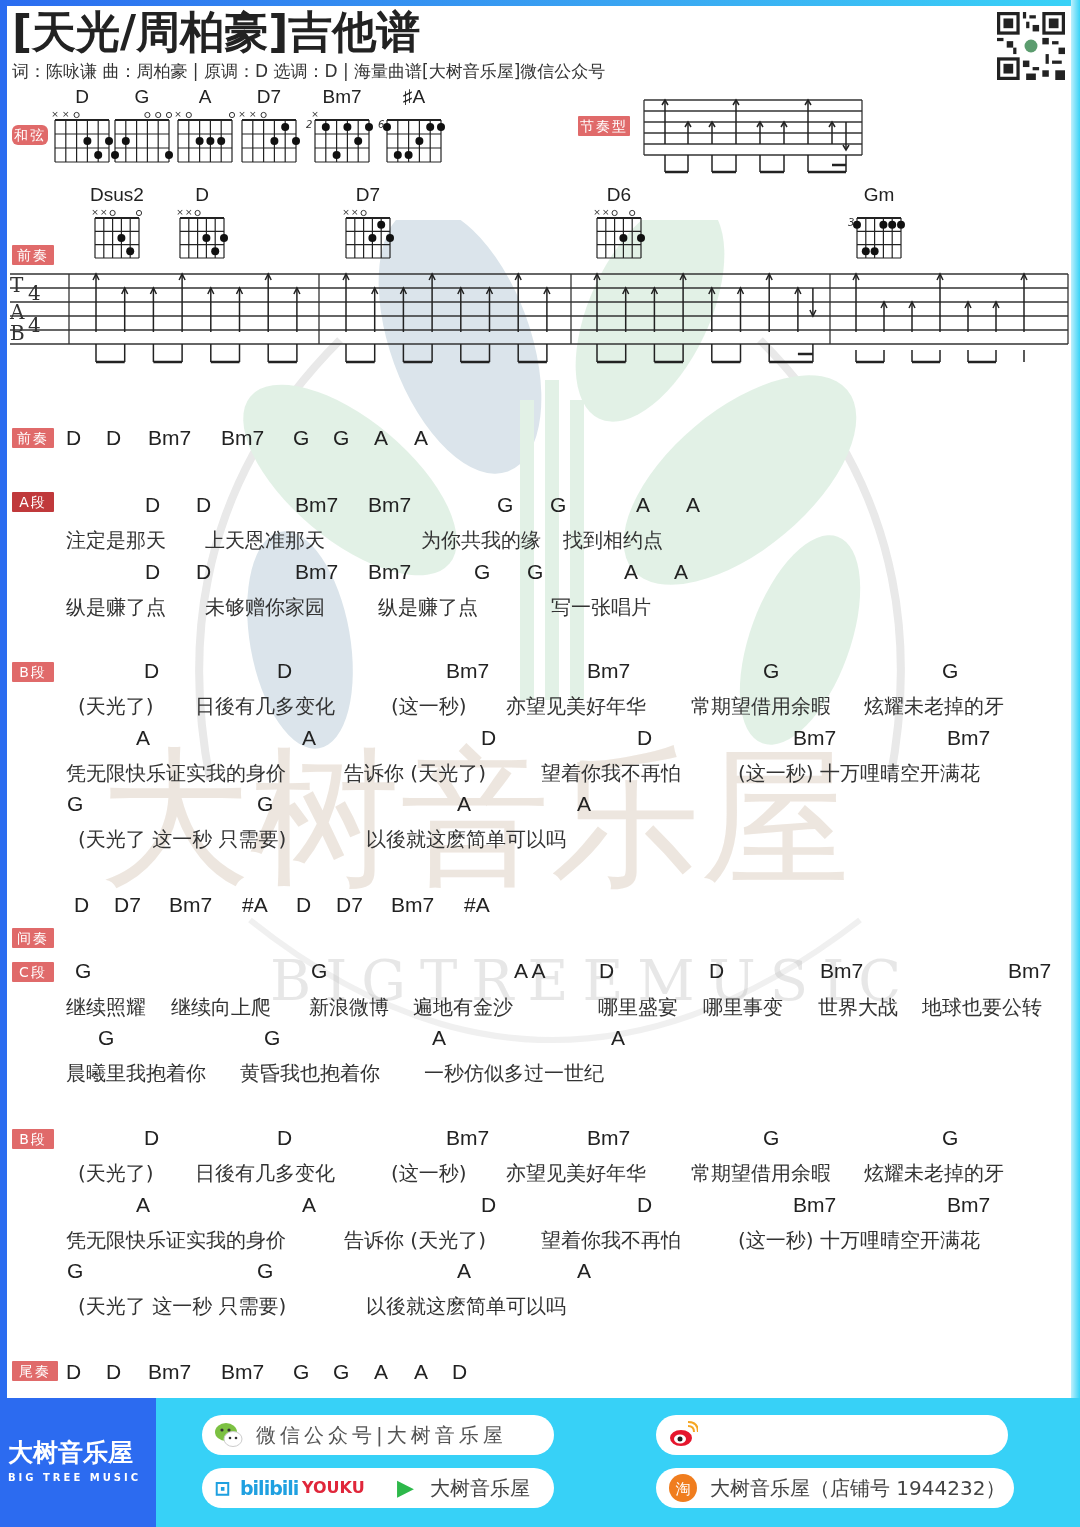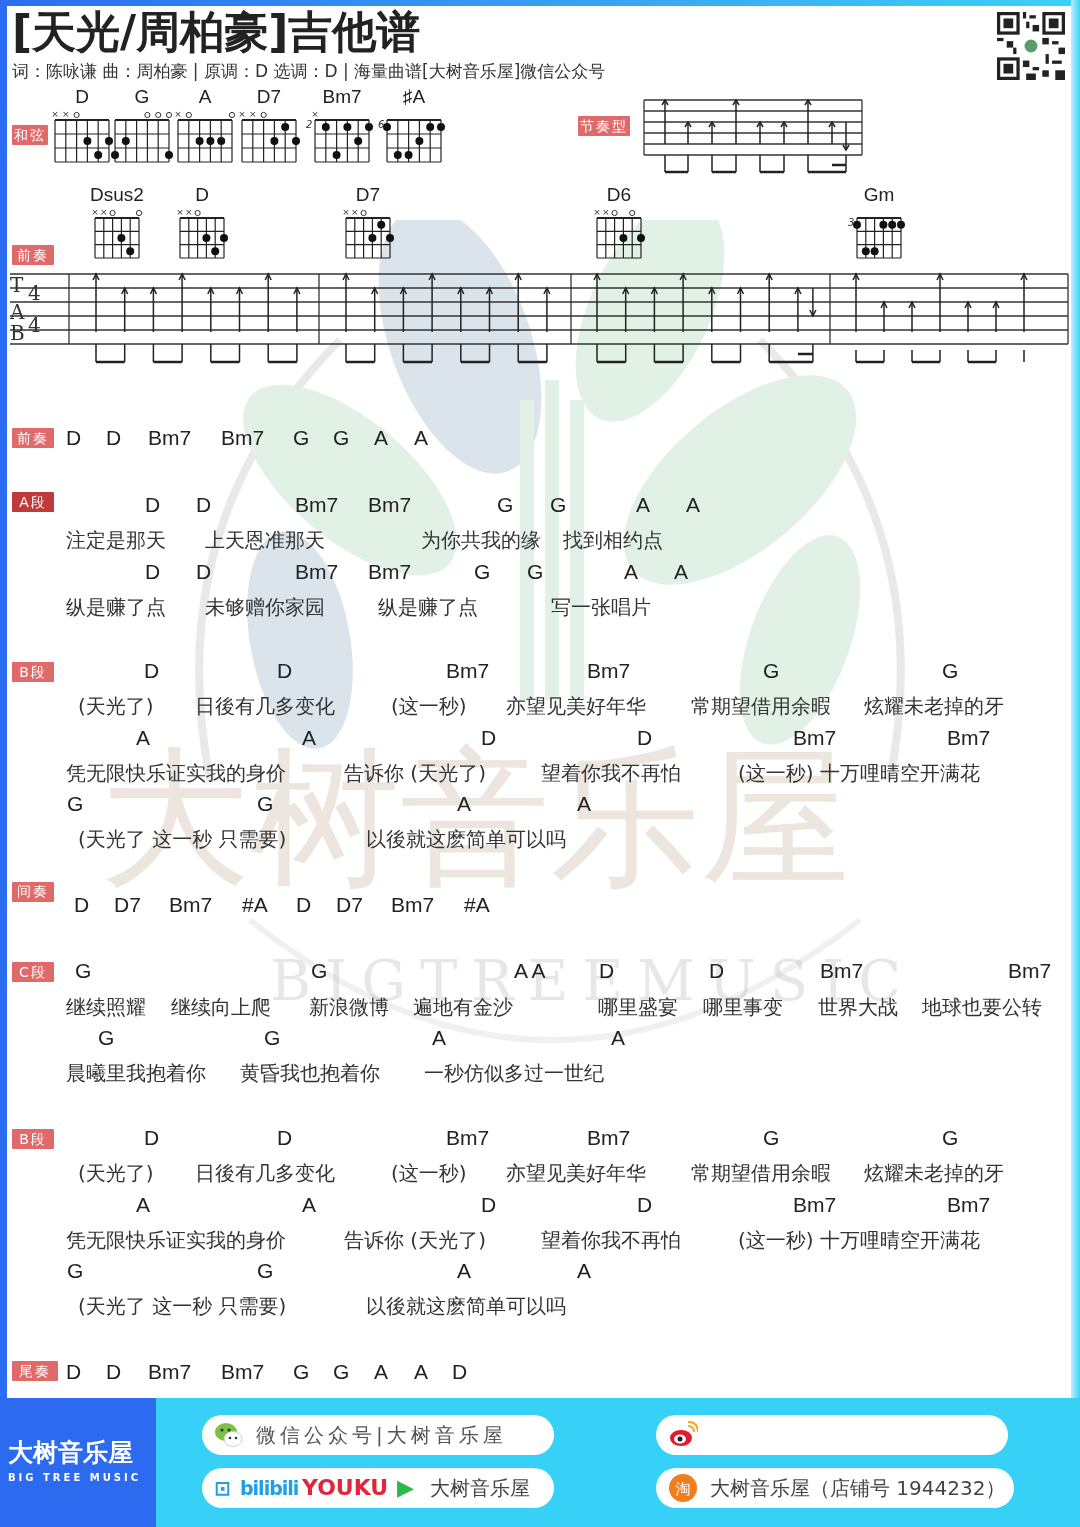--- a/index.html
+++ b/index.html
@@ -92,21 +92,21 @@
       <rect x="14" y="18" width="2" height="2"></rect>
       <rect x="18" y="18" width="3" height="3"></rect>
     <rect x="8" y="15" width="2" height="2"></rect>
       <rect x="11" y="17" width="2" height="1"></rect>
       <rect x="9" y="19" width="3" height="2"></rect>
   </g>
   <rect x="8" y="8" width="5" height="5" fill="#fff"></rect>
     <circle cx="10.5" cy="10.5" r="2" fill="#5b9c6e"></circle>
 </svg>
 
-<div class="tag" style="left:12px; top:125px; width:36px;">和弦</div>
+<div class="tag" style="left:12px; top:125px; width:36px;border-radius:6px;">和弦</div>
 
 <div id="chord-lib">
     <div class="chord-name" style="left: 45px; top: 86px; width: 74px;">D</div>
     <svg width="74" height="58" viewBox="-10 -12 74 58" class="chord-diagram" style="left: 45px; top: 108px;">
       <line x1="0" y1="0" x2="0" y2="42" stroke="#222" stroke-width="1.2"></line>
       <line x1="10.8" y1="0" x2="10.8" y2="42" stroke="#222" stroke-width="1.2"></line>
       <line x1="21.6" y1="0" x2="21.6" y2="42" stroke="#222" stroke-width="1.2"></line>
       <line x1="32.400000000000006" y1="0" x2="32.400000000000006" y2="42" stroke="#222" stroke-width="1.2"></line>
       <line x1="43.2" y1="0" x2="43.2" y2="42" stroke="#222" stroke-width="1.2"></line>
       <line x1="54" y1="0" x2="54" y2="42" stroke="#222" stroke-width="1.2"></line>
@@ -585,21 +585,21 @@
       <span style="left: 257px;">G</span>
       <span style="left: 457px;">A</span>
       <span style="left: 577px;">A</span>
     </div>
     <div class="lyric" style="left: 0px; top: 826px;">
       <span style="left: 78px;">(天光了 这一秒 只需要)</span>
       <span style="left: 366px;">以後就这麽简单可以吗</span>
     </div>
   </div>
 
-<div class="tag" style="left:12px; top:882px; width:42px;font-family:Liberation Mono, monospace;">间奏</div>
+<div class="tag" style="left:12px; top:928px; width:42px;">间奏</div>
 <div class="chordline" id="interlude-line" style="left:74px; top:893px;">
     <span style="left: 0px;">D</span>
     <span style="left: 40px;">D7</span>
     <span style="left: 95px;">Bm7</span>
     <span style="left: 168px;">#A</span>
     <span style="left: 222px;">D</span>
     <span style="left: 262px;">D7</span>
     <span style="left: 317px;">Bm7</span>
     <span style="left: 390px;">#A</span>
   </div>
@@ -707,21 +707,21 @@
       <circle cx="8" cy="10" r="1.6" fill="#333"></circle>
         <circle cx="15" cy="10" r="1.6" fill="#333"></circle>
       <circle cx="16" cy="18" r="1.3" fill="#333"></circle>
         <circle cx="22" cy="18" r="1.3" fill="#333"></circle>
     </svg>
     <span class="txt">微信公众号|大树音乐屋</span>
   </div>
   <div class="pill" style="left:202px; top:70px; width:352px;">
     <span style="position:absolute; left:12px; top:0; color:#1fa0e0; font-weight:bold; font-size:20px;">⊡</span>
     <span style="position:absolute; left:38px; top:0; color:#1fa0e0; font-weight:bold; font-size:19px; letter-spacing:-1px;">bilibili</span>
-    <span style="position:absolute; left:100px; top:0; color:#e0263a; font-weight:bold; font-size:22px; letter-spacing:0px;">YOUKU</span>
+    <span style="position:absolute; left:100px; top:0; color:#e0263a; font-weight:bold; font-size:16px; letter-spacing:0px;">YOUKU</span>
     <span style="position:absolute; left:195px; top:0; color:#2db84a; font-size:22px;">▶</span>
     <span style="position:absolute; left:228px; top:0; color:#444; font-size:20px;">大树音乐屋</span>
   </div>
   <div class="pill" style="left:656px; top:17px; width:352px;">
     <svg class="ico" viewBox="0 0 30 30">
       <ellipse cx="13" cy="18" rx="11" ry="8" fill="#e6162d"></ellipse>
       <ellipse cx="12" cy="19" rx="6" ry="4.5" fill="#fff"></ellipse>
       <circle cx="12" cy="19" r="2.5" fill="#222"></circle>
       <path d="M20 6 Q 26 6 26 12" stroke="#f5a623" stroke-width="2" fill="none"></path>
       <path d="M20 2 Q 30 2 30 12" stroke="#f5a623" stroke-width="2" fill="none"></path>

